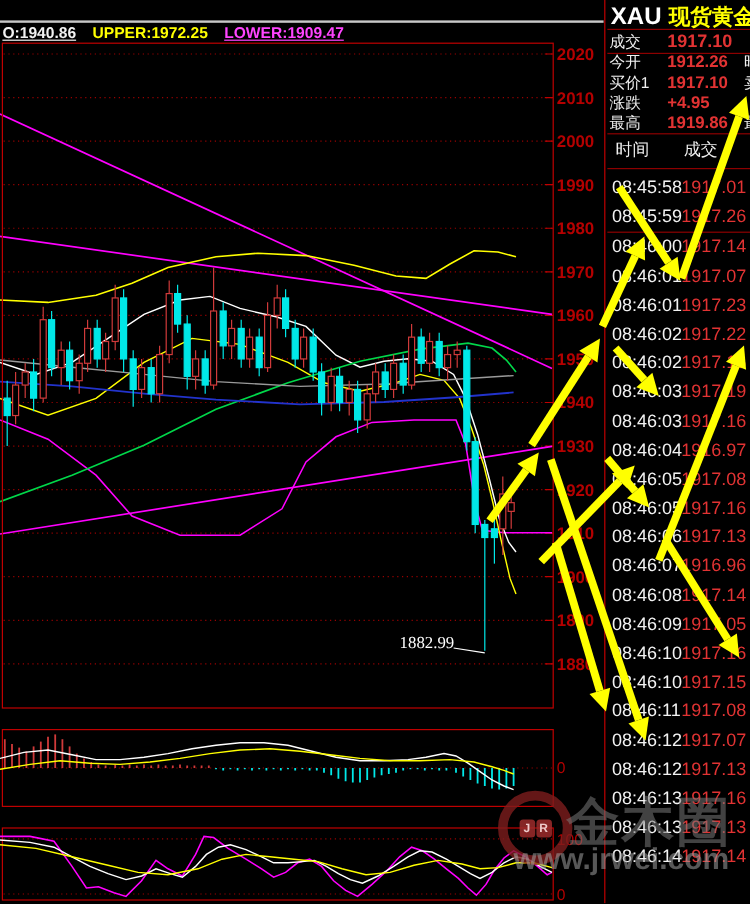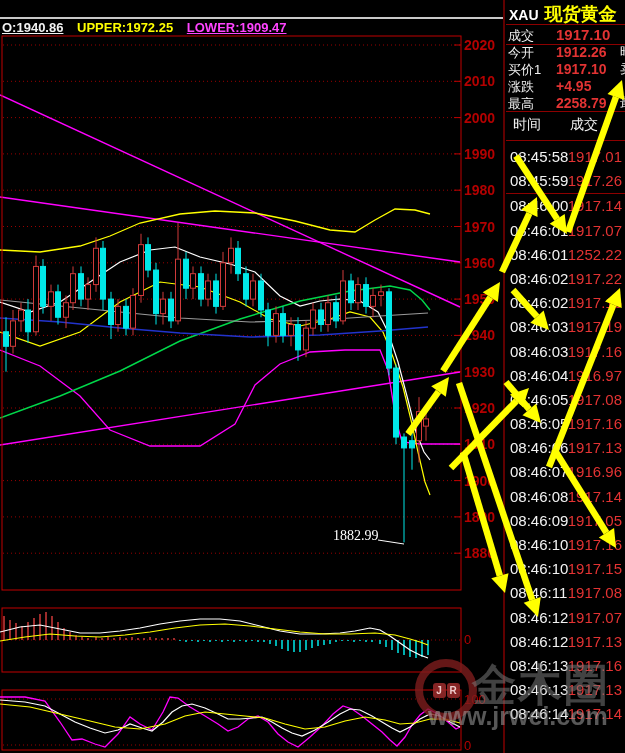--- a/index.html
+++ b/index.html
@@ -10,21 +10,21 @@
   #boll-header{position:absolute;left:2px;top:20px;width:500px;height:15px;z-index:6;
        font-size:13px;font-weight:bold;white-space:nowrap;}
   #boll-header span{margin-right:10px;}
   .t-white{color:#f2f2f2;text-decoration:underline;} .t-yellow{color:#ffff00;} .t-magenta{color:#ff44ff;text-decoration:underline;}
   
   #chart-svg{position:absolute;left:0;top:0;z-index:5;}
   
   #quote-panel{position:absolute;left:506px;top:0;width:119px;height:753px;background:#000;
        overflow:hidden;z-index:10;}
   #symbol-row{position:absolute;left:3px;top:2px;white-space:nowrap;}
-  #symbol{font-size:14px;font-weight:bold;color:#fff;}
+  #symbol{font-size:20px;font-weight:bold;color:#fff;}
   #instrument{font-size:18px;font-weight:bold;color:#ffff00;margin-left:6px;}
   .red-sep{position:absolute;left:0;width:119px;height:1px;background:#8d0000;}
   .qrow{position:absolute;left:2px;height:16px;width:130px;white-space:nowrap;}
   .qlabel{display:inline-block;width:48px;font-size:13px;color:#f0f0f0;}
   .qvalue{display:inline-block;font-size:14px;font-weight:bold;color:#e23333;}
   .qextra{position:absolute;left:112px;top:0;font-size:13px;color:#f0f0f0;}
   #tbl-head{position:absolute;left:0;top:116px;width:119px;height:20px;padding-left:43px;}
   #tbl-head .th{position:absolute;top:0;font-size:14px;color:#f0f0f0;}
   #tick-rows{position:absolute;left:0;top:145px;width:119px;}
   .tick-row{position:relative;height:24.2px;line-height:24.2px;white-space:nowrap;}
@@ -322,21 +322,21 @@
     </div>
     <div class="red-sep" style="top:24px"></div>
     <div class="red-sep" style="top:44px"></div>
     <div class="red-sep" style="top:111px"></div>
     <div class="red-sep" style="top:140px"></div>
     <div id="quote-rows">
         <div class="qrow" style="top: 26px;"><span class="qlabel">成交</span><span class="qvalue" style="font-size: 15px;">1917.10</span><span class="qextra"></span></div>
         <div class="qrow" style="top: 43px;"><span class="qlabel">今开</span><span class="qvalue">1912.26</span><span class="qextra">昨</span></div>
         <div class="qrow" style="top: 60px;"><span class="qlabel">买价1</span><span class="qvalue">1917.10</span><span class="qextra">卖</span></div>
         <div class="qrow" style="top: 77px;"><span class="qlabel">涨跌</span><span class="qvalue">+4.95</span><span class="qextra"></span></div>
-        <div class="qrow" style="top: 94px;"><span class="qlabel">最高</span><span class="qvalue">2258.79</span><span class="qextra">最</span></div>
+        <div class="qrow" style="top: 94px;"><span class="qlabel">最高</span><span class="qvalue">1919.86</span><span class="qextra">最</span></div>
       </div>
     <div id="tbl-head">
       <span class="th" style="left:7px">时间</span>
       <span class="th" style="left:64px">成交</span>
     </div>
     <div id="tick-rows">
         <div class="tick-row">
           <span class="tick-time">08:45:58</span>
           <span class="tick-price">1917.01</span>
         </div>
@@ -347,21 +347,21 @@
         <div class="tick-row" style="border-top: 1px solid rgb(141, 0, 0);">
           <span class="tick-time">08:46:00</span>
           <span class="tick-price">1917.14</span>
         </div>
         <div class="tick-row">
           <span class="tick-time">08:46:01</span>
           <span class="tick-price">1917.07</span>
         </div>
         <div class="tick-row">
           <span class="tick-time">08:46:01</span>
-          <span class="tick-price">1252.22</span>
+          <span class="tick-price">1917.23</span>
         </div>
         <div class="tick-row">
           <span class="tick-time">08:46:02</span>
           <span class="tick-price">1917.22</span>
         </div>
         <div class="tick-row">
           <span class="tick-time">08:46:02</span>
           <span class="tick-price">1917.16</span>
         </div>
         <div class="tick-row">

